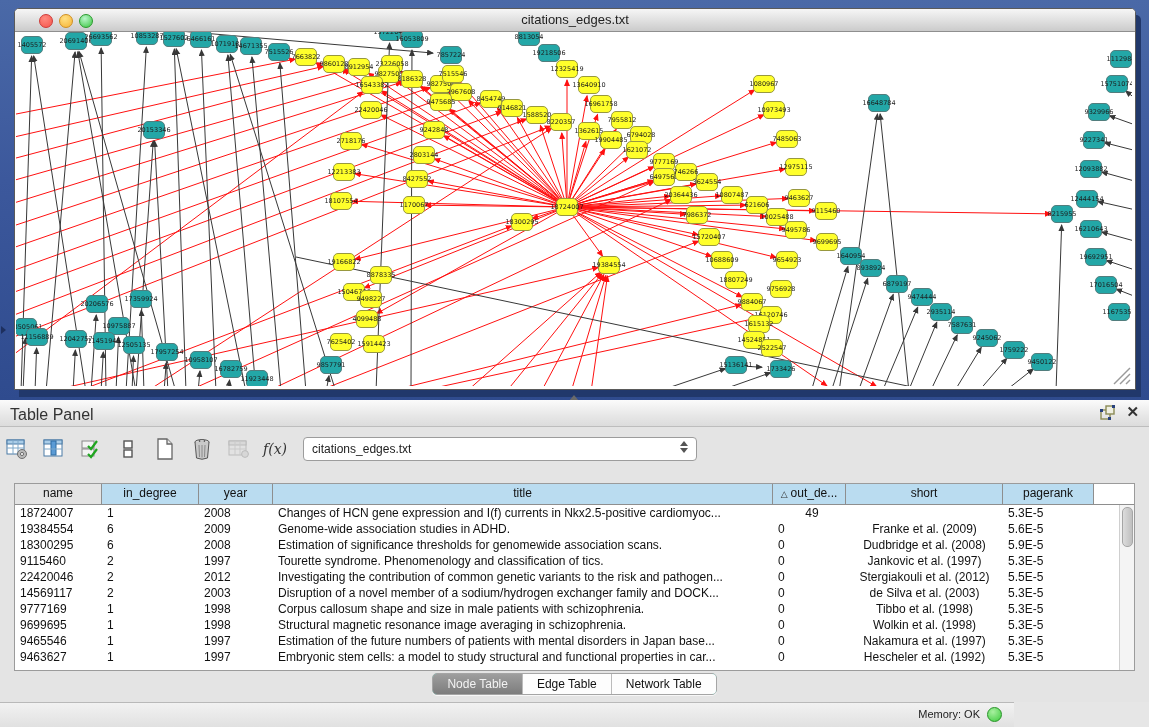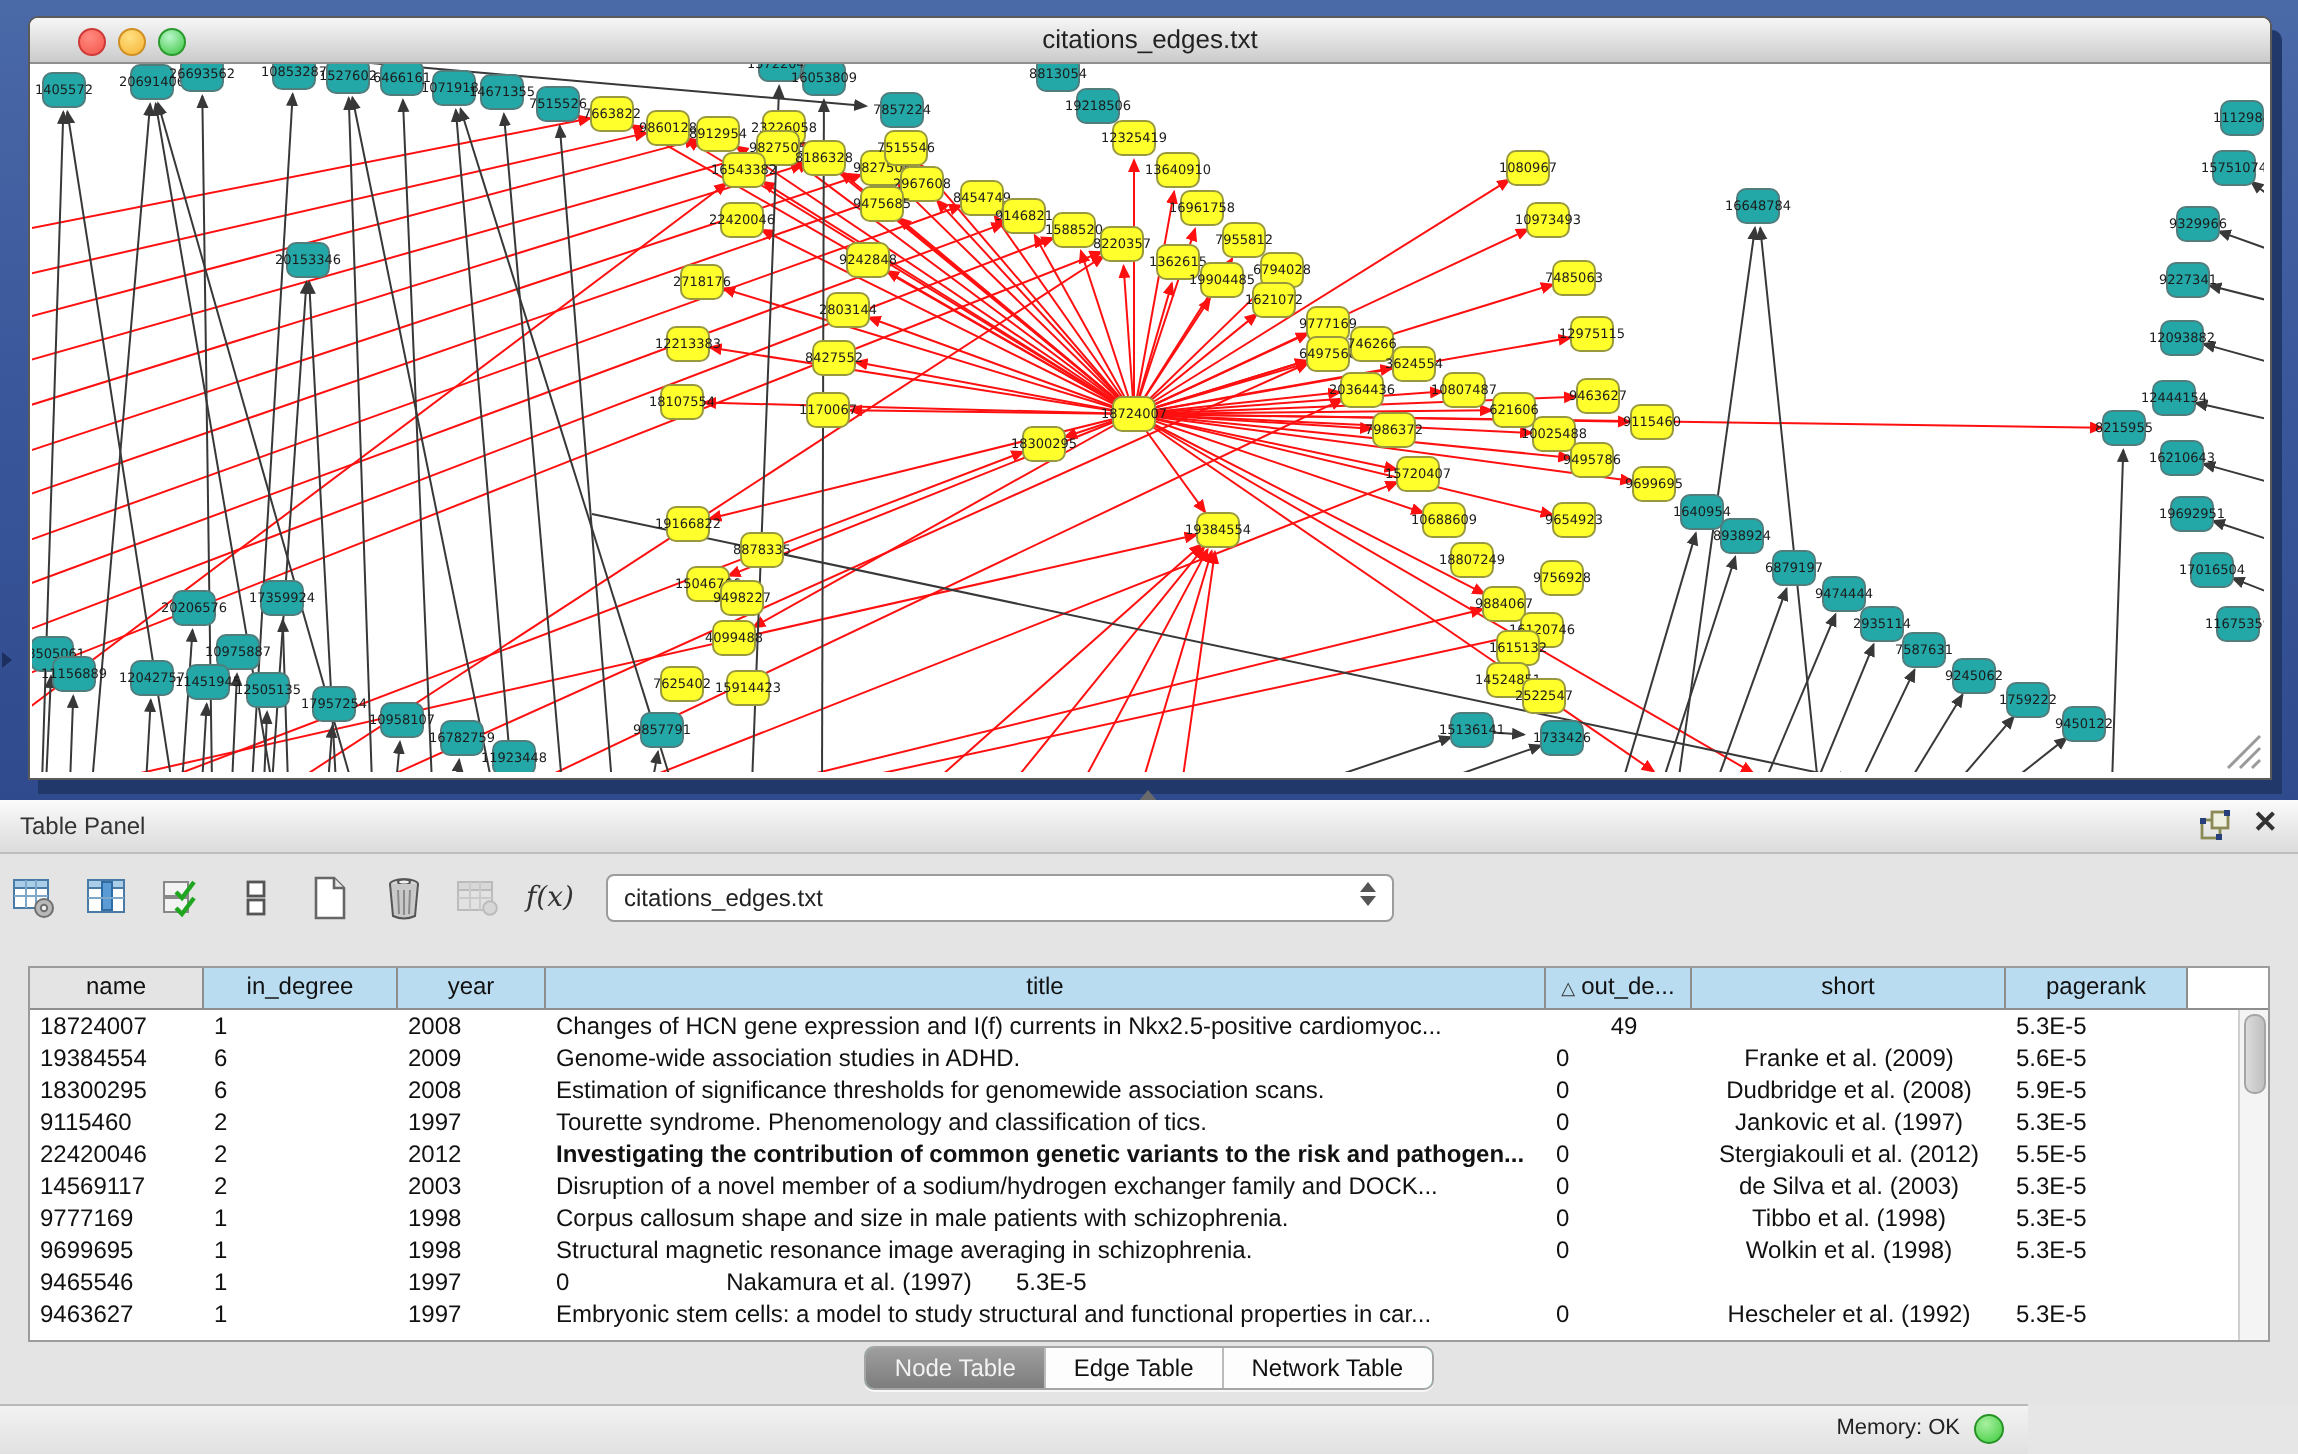--- a/index.html
+++ b/index.html
@@ -26,21 +26,21 @@
   .canvas svg{display:block;}
 
   
   .splitter-caret{position:absolute;left:569px;top:395px;width:0;height:0;
     border-left:5px solid transparent;border-right:5px solid transparent;border-bottom:6px solid #6a6a6a;}
 
   
   .table-panel{position:absolute;left:0;top:400px;width:1149px;height:302px;background:#e4e4e4;}
   .panel-header{height:26px;background:linear-gradient(180deg,#fbfbfb,#e7e7e7 60%,#dcdcdc);
     border-bottom:1px solid #bdbdbd;position:relative;}
-  .panel-header .ph-title{position:absolute;left:10px;top:6px;font-size:12px;color:#333;}
+  .panel-header .ph-title{position:absolute;left:10px;top:6px;font-size:16px;color:#333;}
   .ph-icons{position:absolute;right:10px;top:4px;display:flex;gap:10px;align-items:center;}
   .ph-close{font-size:15px;font-weight:bold;color:#333;line-height:16px;cursor:default;}
 
   .toolbar{height:44px;display:flex;align-items:center;padding-left:2px;}
   .tb-btn{width:30px;height:28px;display:flex;align-items:center;justify-content:center;margin-right:7px;}
   .fx{font-family:"DejaVu Serif",serif;font-style:italic;font-size:14px;color:#333;margin:0 4px 0 2px;}
   .combo{width:392px;height:22px;margin-left:12px;background:#fff;border:1px solid #9c9c9c;border-radius:4px;
     position:relative;display:flex;align-items:center;}
   .combo .val{font-size:12px;color:#222;padding-left:8px;}
   .combo .spin{position:absolute;right:8px;top:3px;display:flex;flex-direction:column;gap:2px;}
@@ -863,21 +863,21 @@
           <div class="td" style="width: 74px;">1997</div>
           <div class="td" style="width: 500px;">Tourette syndrome. Phenomenology and classification of tics.</div>
           <div class="td" style="width: 73px;">0</div>
           <div class="td center" style="width: 157px;">Jankovic et al. (1997)</div>
           <div class="td" style="width: 91px;">5.3E-5</div>
         </div>
         <div class="trow">
           <div class="td" style="width: 87px;">22420046</div>
           <div class="td" style="width: 97px;">2</div>
           <div class="td" style="width: 74px;">2012</div>
-          <div class="td" style="width: 500px; font-weight: bold;">Investigating the contribution of common genetic variants to the risk and pathogen...</div>
+          <div class="td" style="width: 500px;">Investigating the contribution of common genetic variants to the risk and pathogen...</div>
           <div class="td" style="width: 73px;">0</div>
           <div class="td center" style="width: 157px;">Stergiakouli et al. (2012)</div>
           <div class="td" style="width: 91px;">5.5E-5</div>
         </div>
         <div class="trow">
           <div class="td" style="width: 87px;">14569117</div>
           <div class="td" style="width: 97px;">2</div>
           <div class="td" style="width: 74px;">2003</div>
           <div class="td" style="width: 500px;">Disruption of a novel member of a sodium/hydrogen exchanger family and DOCK...</div>
           <div class="td" style="width: 73px;">0</div>
@@ -899,20 +899,21 @@
           <div class="td" style="width: 74px;">1998</div>
           <div class="td" style="width: 500px;">Structural magnetic resonance image averaging in schizophrenia.</div>
           <div class="td" style="width: 73px;">0</div>
           <div class="td center" style="width: 157px;">Wolkin et al. (1998)</div>
           <div class="td" style="width: 91px;">5.3E-5</div>
         </div>
         <div class="trow">
           <div class="td" style="width: 87px;">9465546</div>
           <div class="td" style="width: 97px;">1</div>
           <div class="td" style="width: 74px;">1997</div>
+          <div class="td" style="width: 500px;">Estimation of the future numbers of patients with mental disorders in Japan base...</div>
           <div class="td" style="width: 73px;">0</div>
           <div class="td center" style="width: 157px;">Nakamura et al. (1997)</div>
           <div class="td" style="width: 91px;">5.3E-5</div>
         </div>
         <div class="trow">
           <div class="td" style="width: 87px;">9463627</div>
           <div class="td" style="width: 97px;">1</div>
           <div class="td" style="width: 74px;">1997</div>
           <div class="td" style="width: 500px;">Embryonic stem cells: a model to study structural and functional properties in car...</div>
           <div class="td" style="width: 73px;">0</div>

